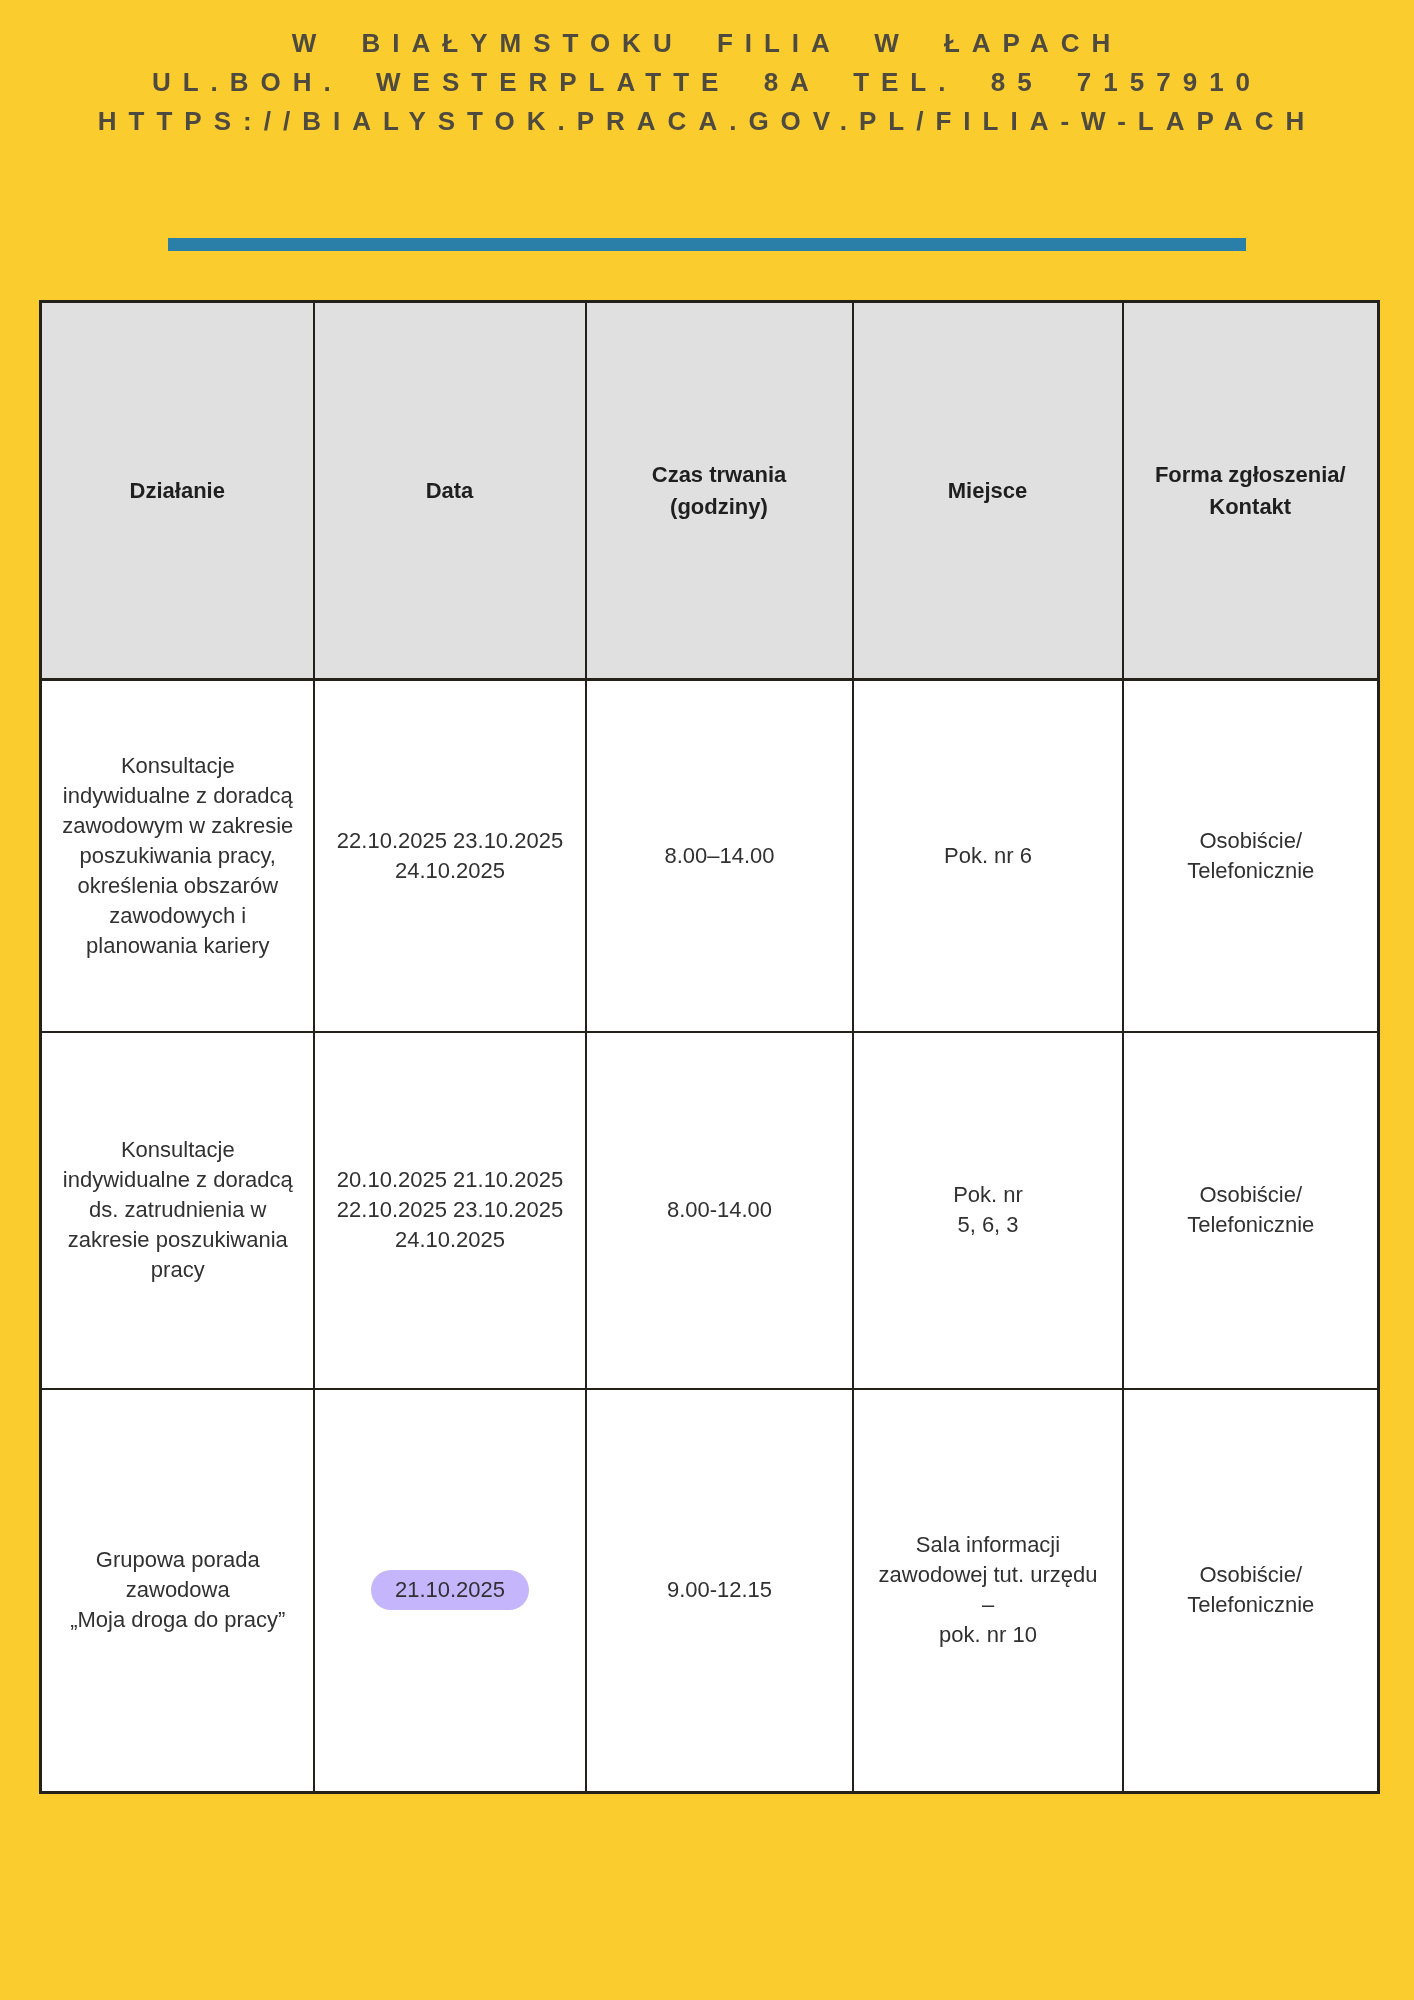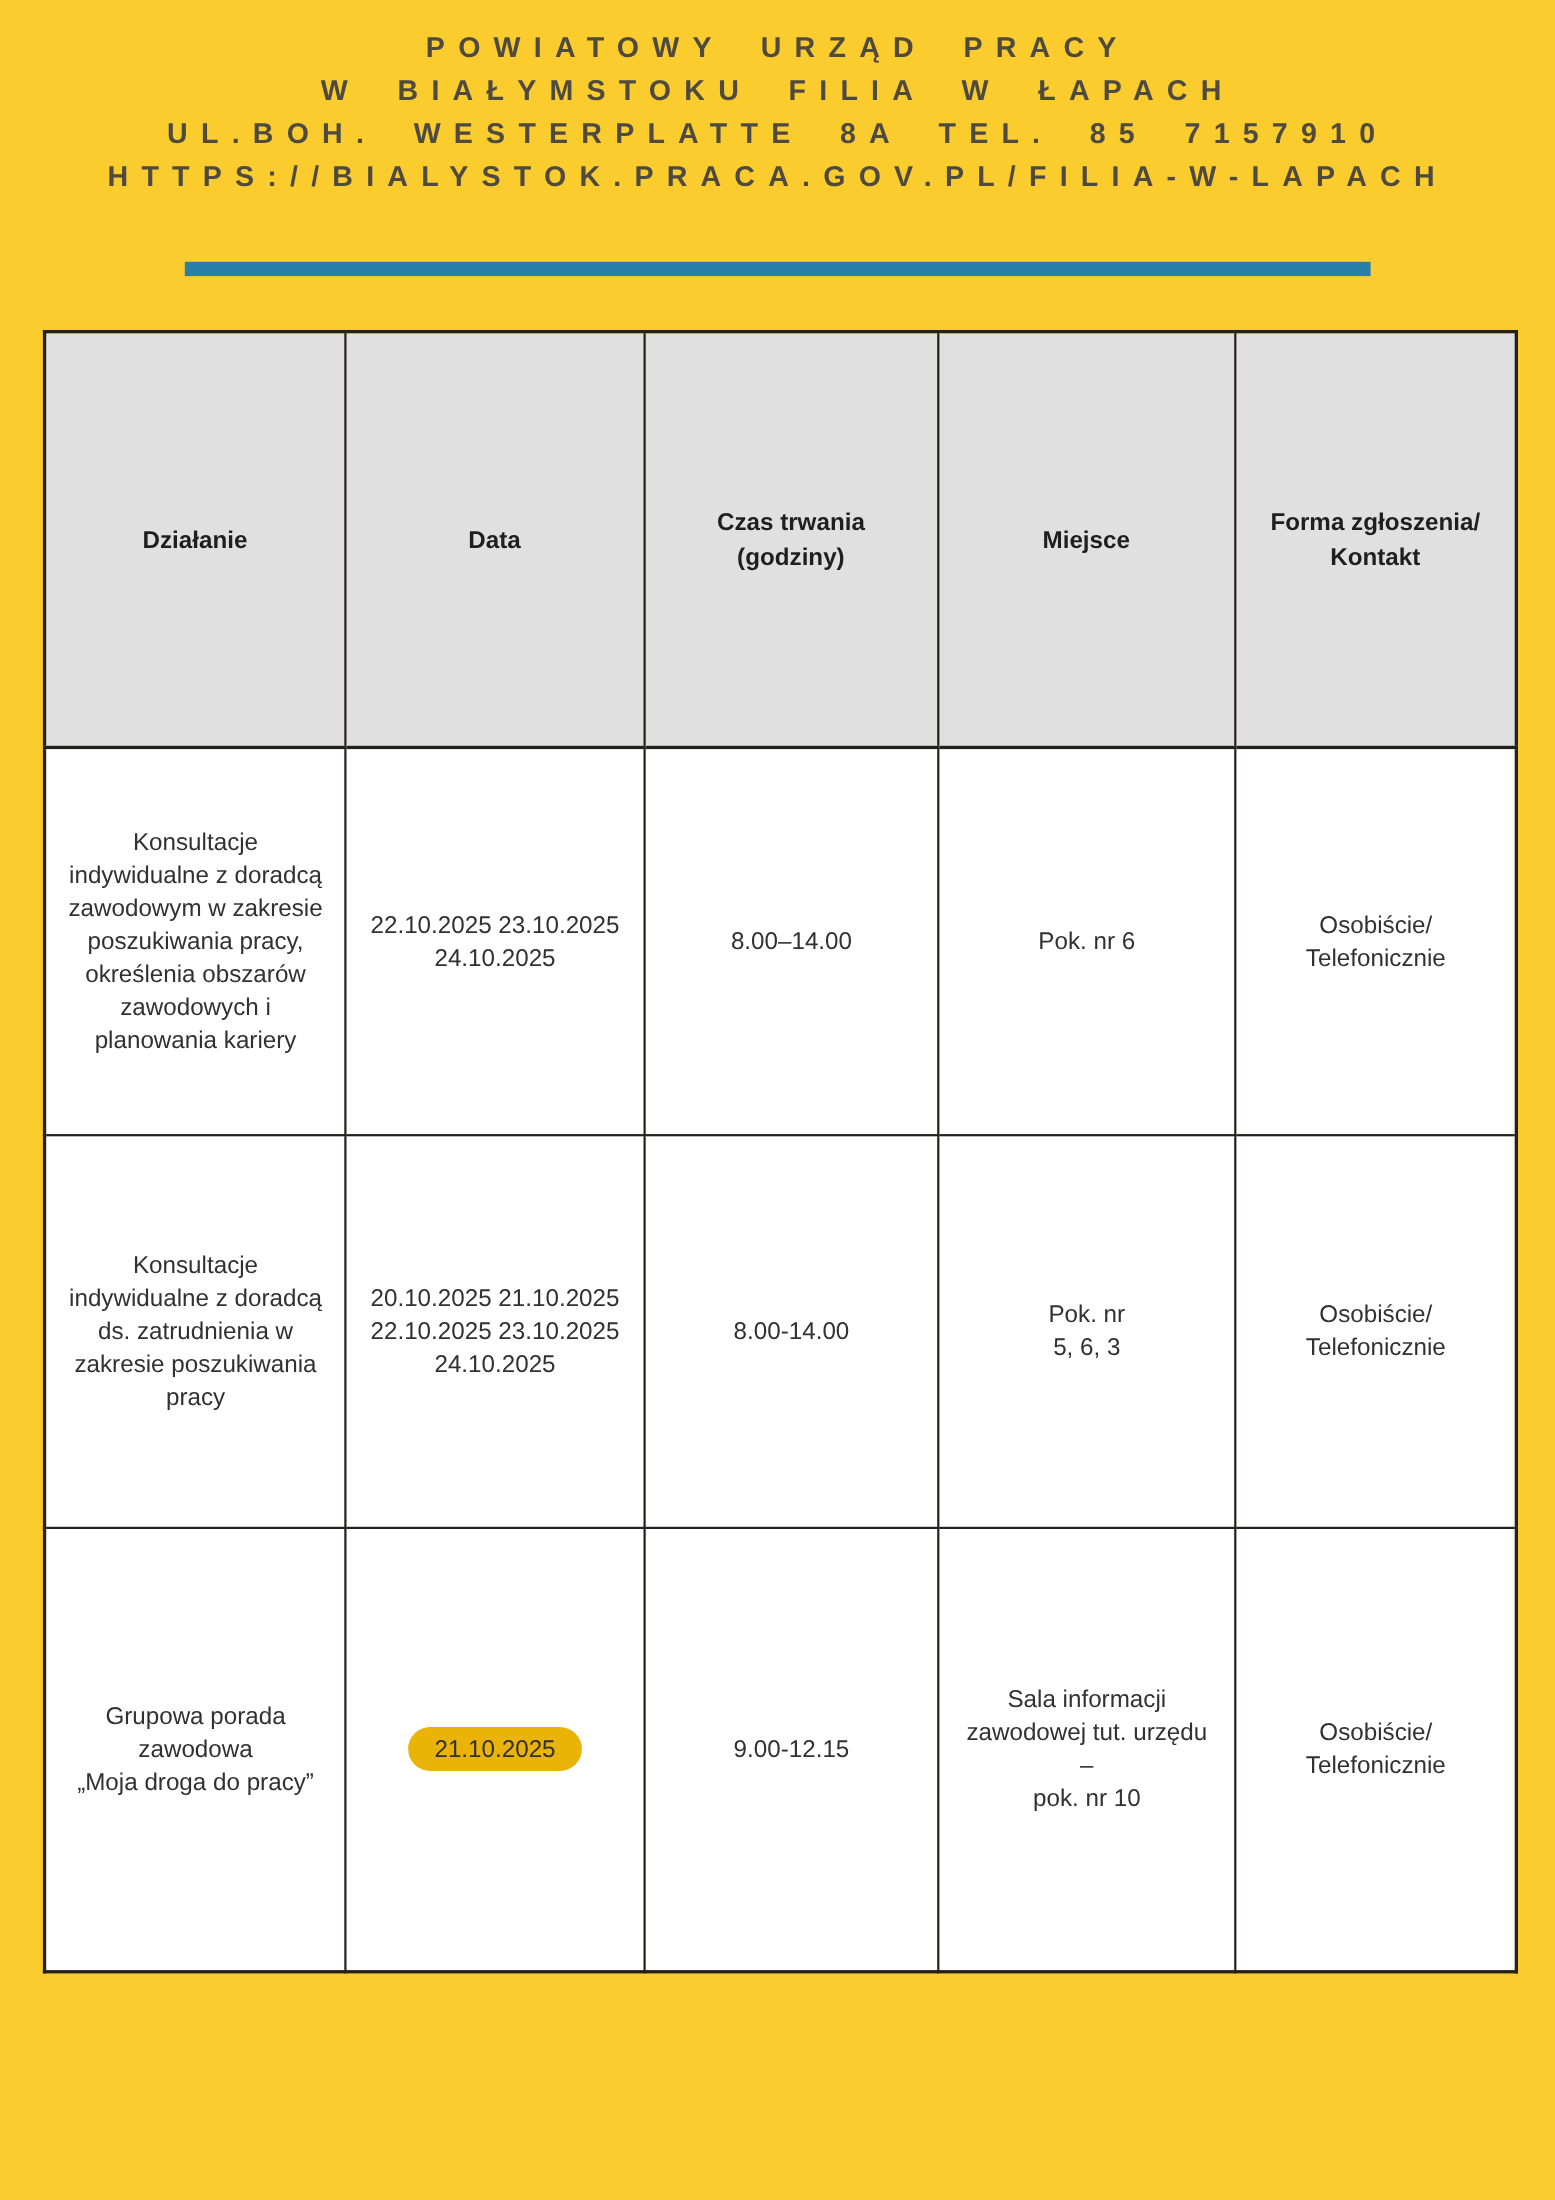--- a/index.html
+++ b/index.html
@@ -80,33 +80,32 @@
     font-weight: normal;
     color: #313131;
     padding-left: 17px;
   }
   tr.row-1 { height: 352px; }
   tr.row-2 { height: 357px; }
   tr.row-3 { height: 404px; }
 
   .pill {
     display: inline-block;
-    background: #eab308;
+    background: #c4b5fd;
     border-radius: 22px;
     padding: 7px 24px;
     line-height: 26px;
   }
 </style>
 </head>
 <body>
 
 <div class="page">
 
   <div class="title-block">
-    <div>POWIATOWY URZĄD PRACY</div>
     <div>W BIAŁYMSTOKU FILIA W ŁAPACH</div>
     <div>UL.BOH. WESTERPLATTE 8A TEL. 85 7157910</div>
     <div>HTTPS://BIALYSTOK.PRACA.GOV.PL/FILIA-W-LAPACH</div>
   </div>
 
   <div class="divider"></div>
 
   <div class="table-wrap">
     <table class="schedule">
       <colgroup>

